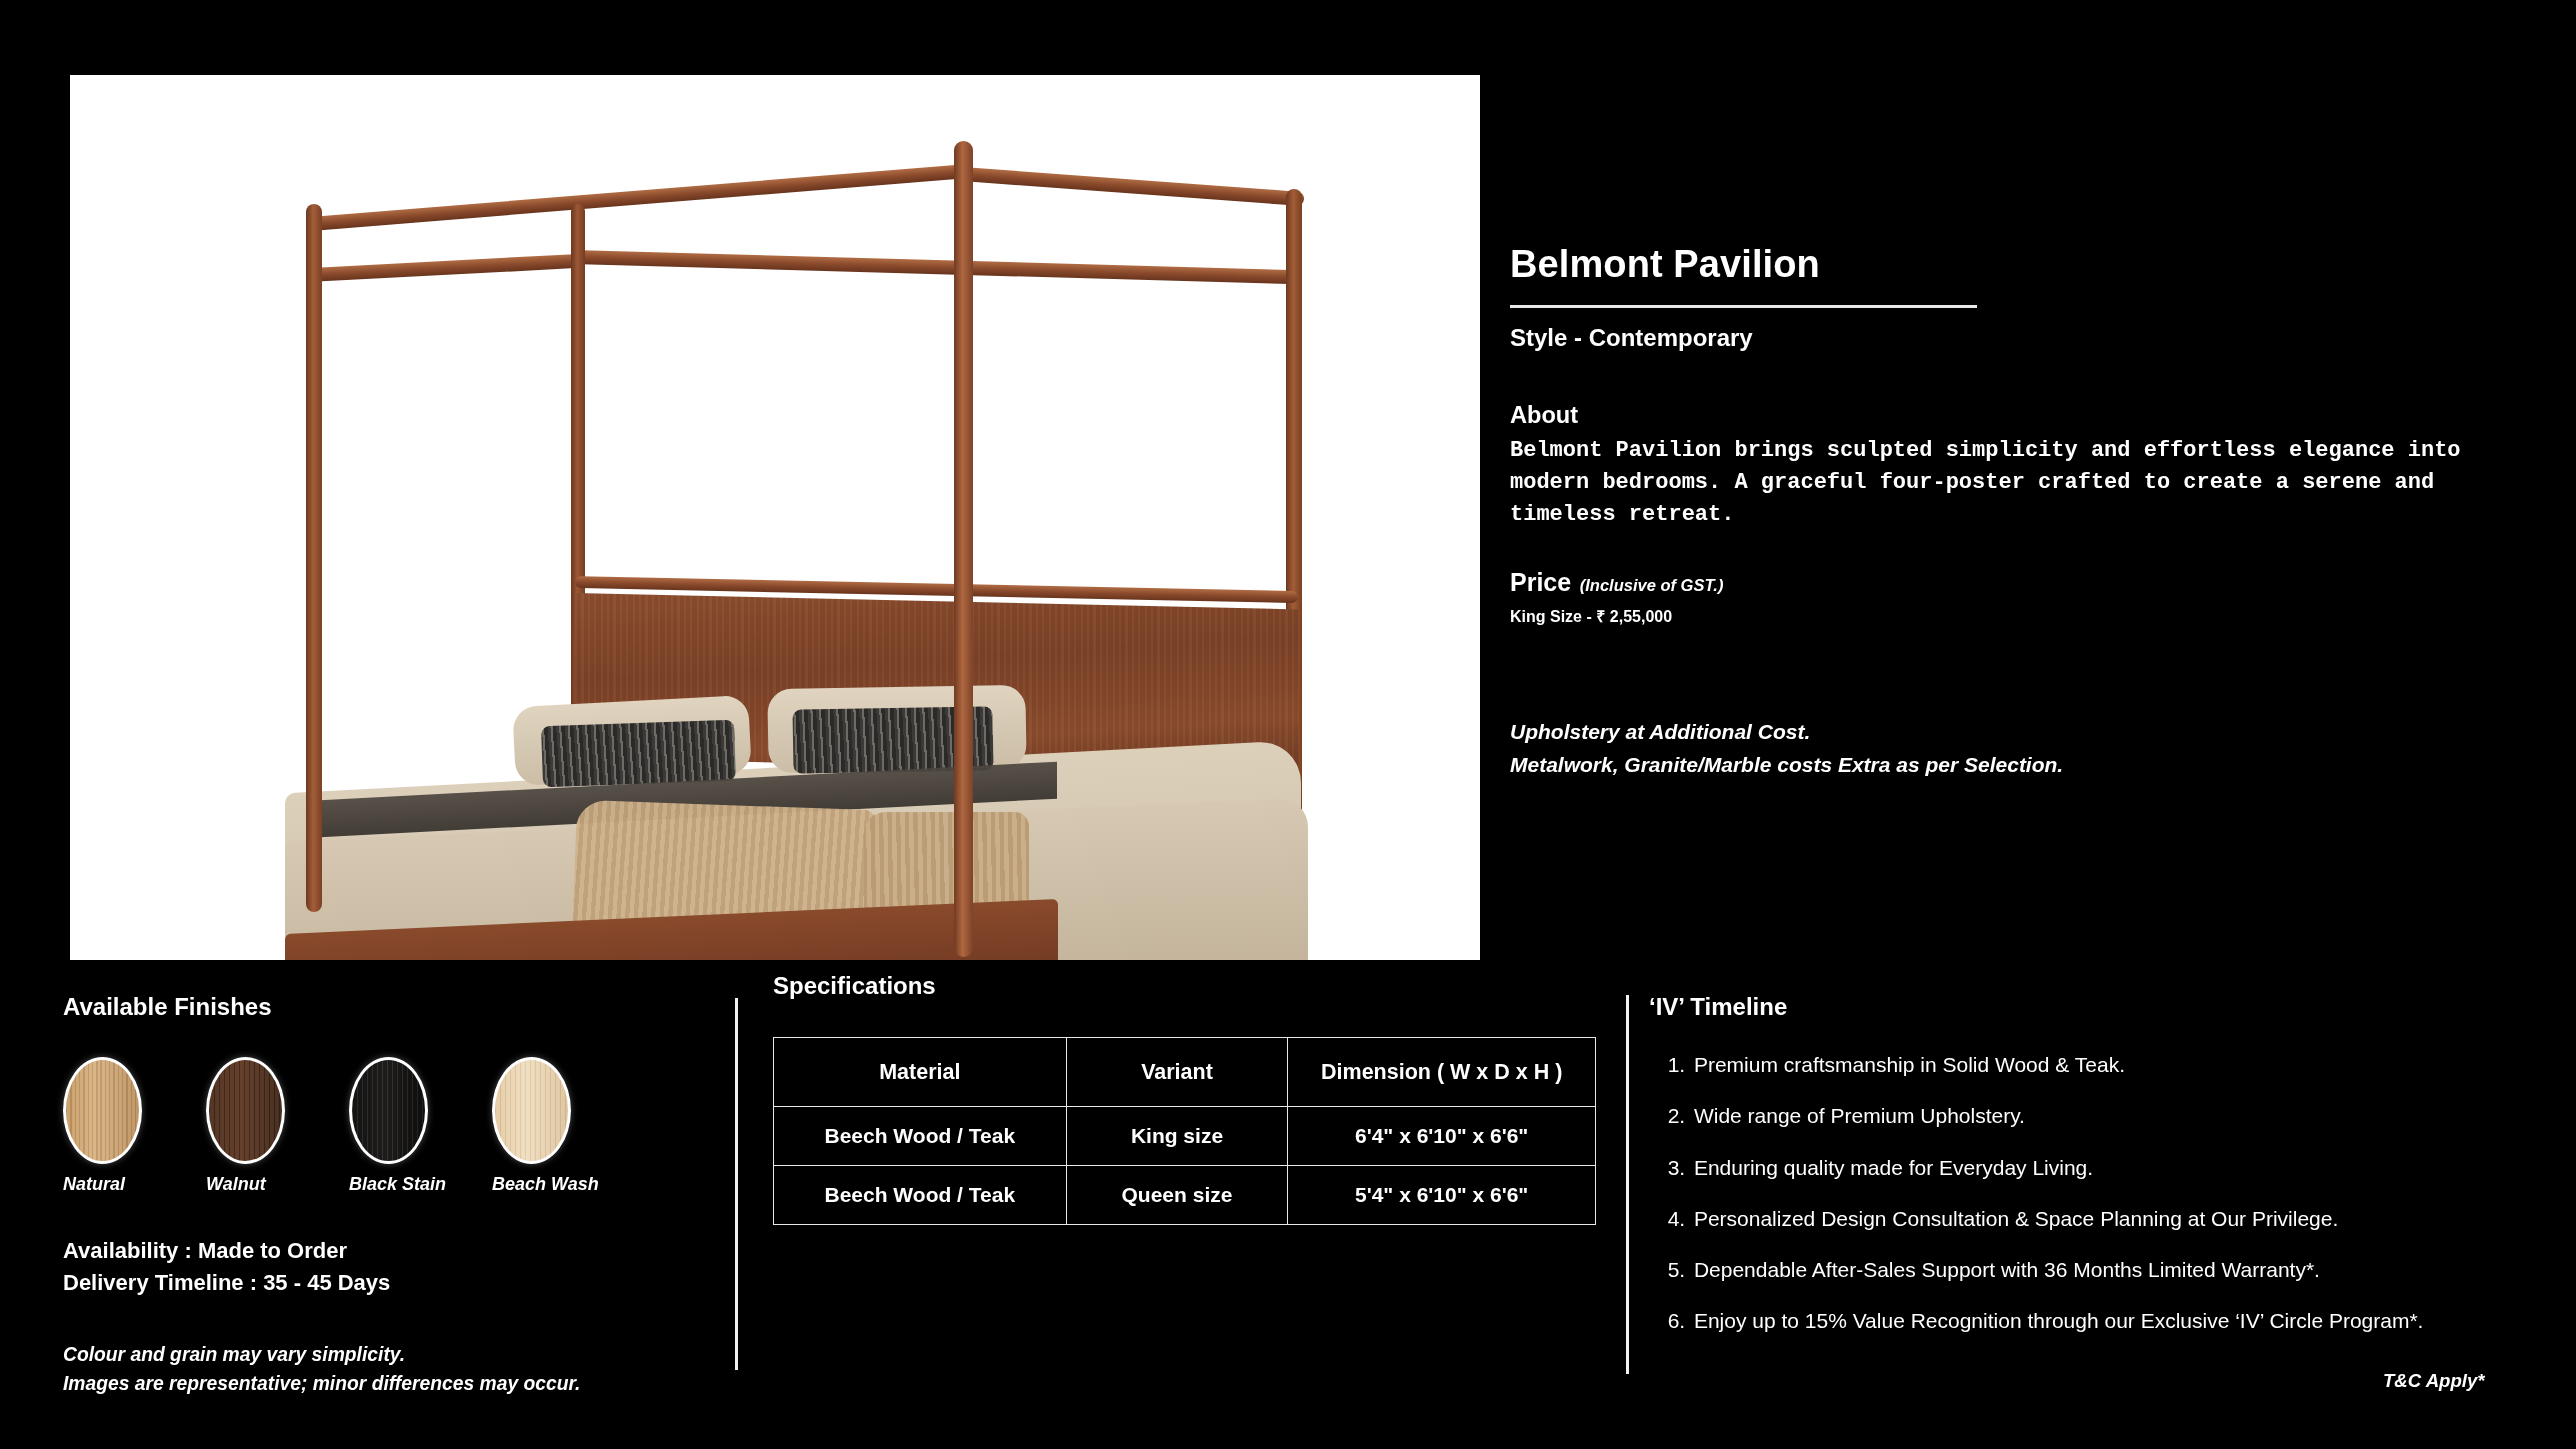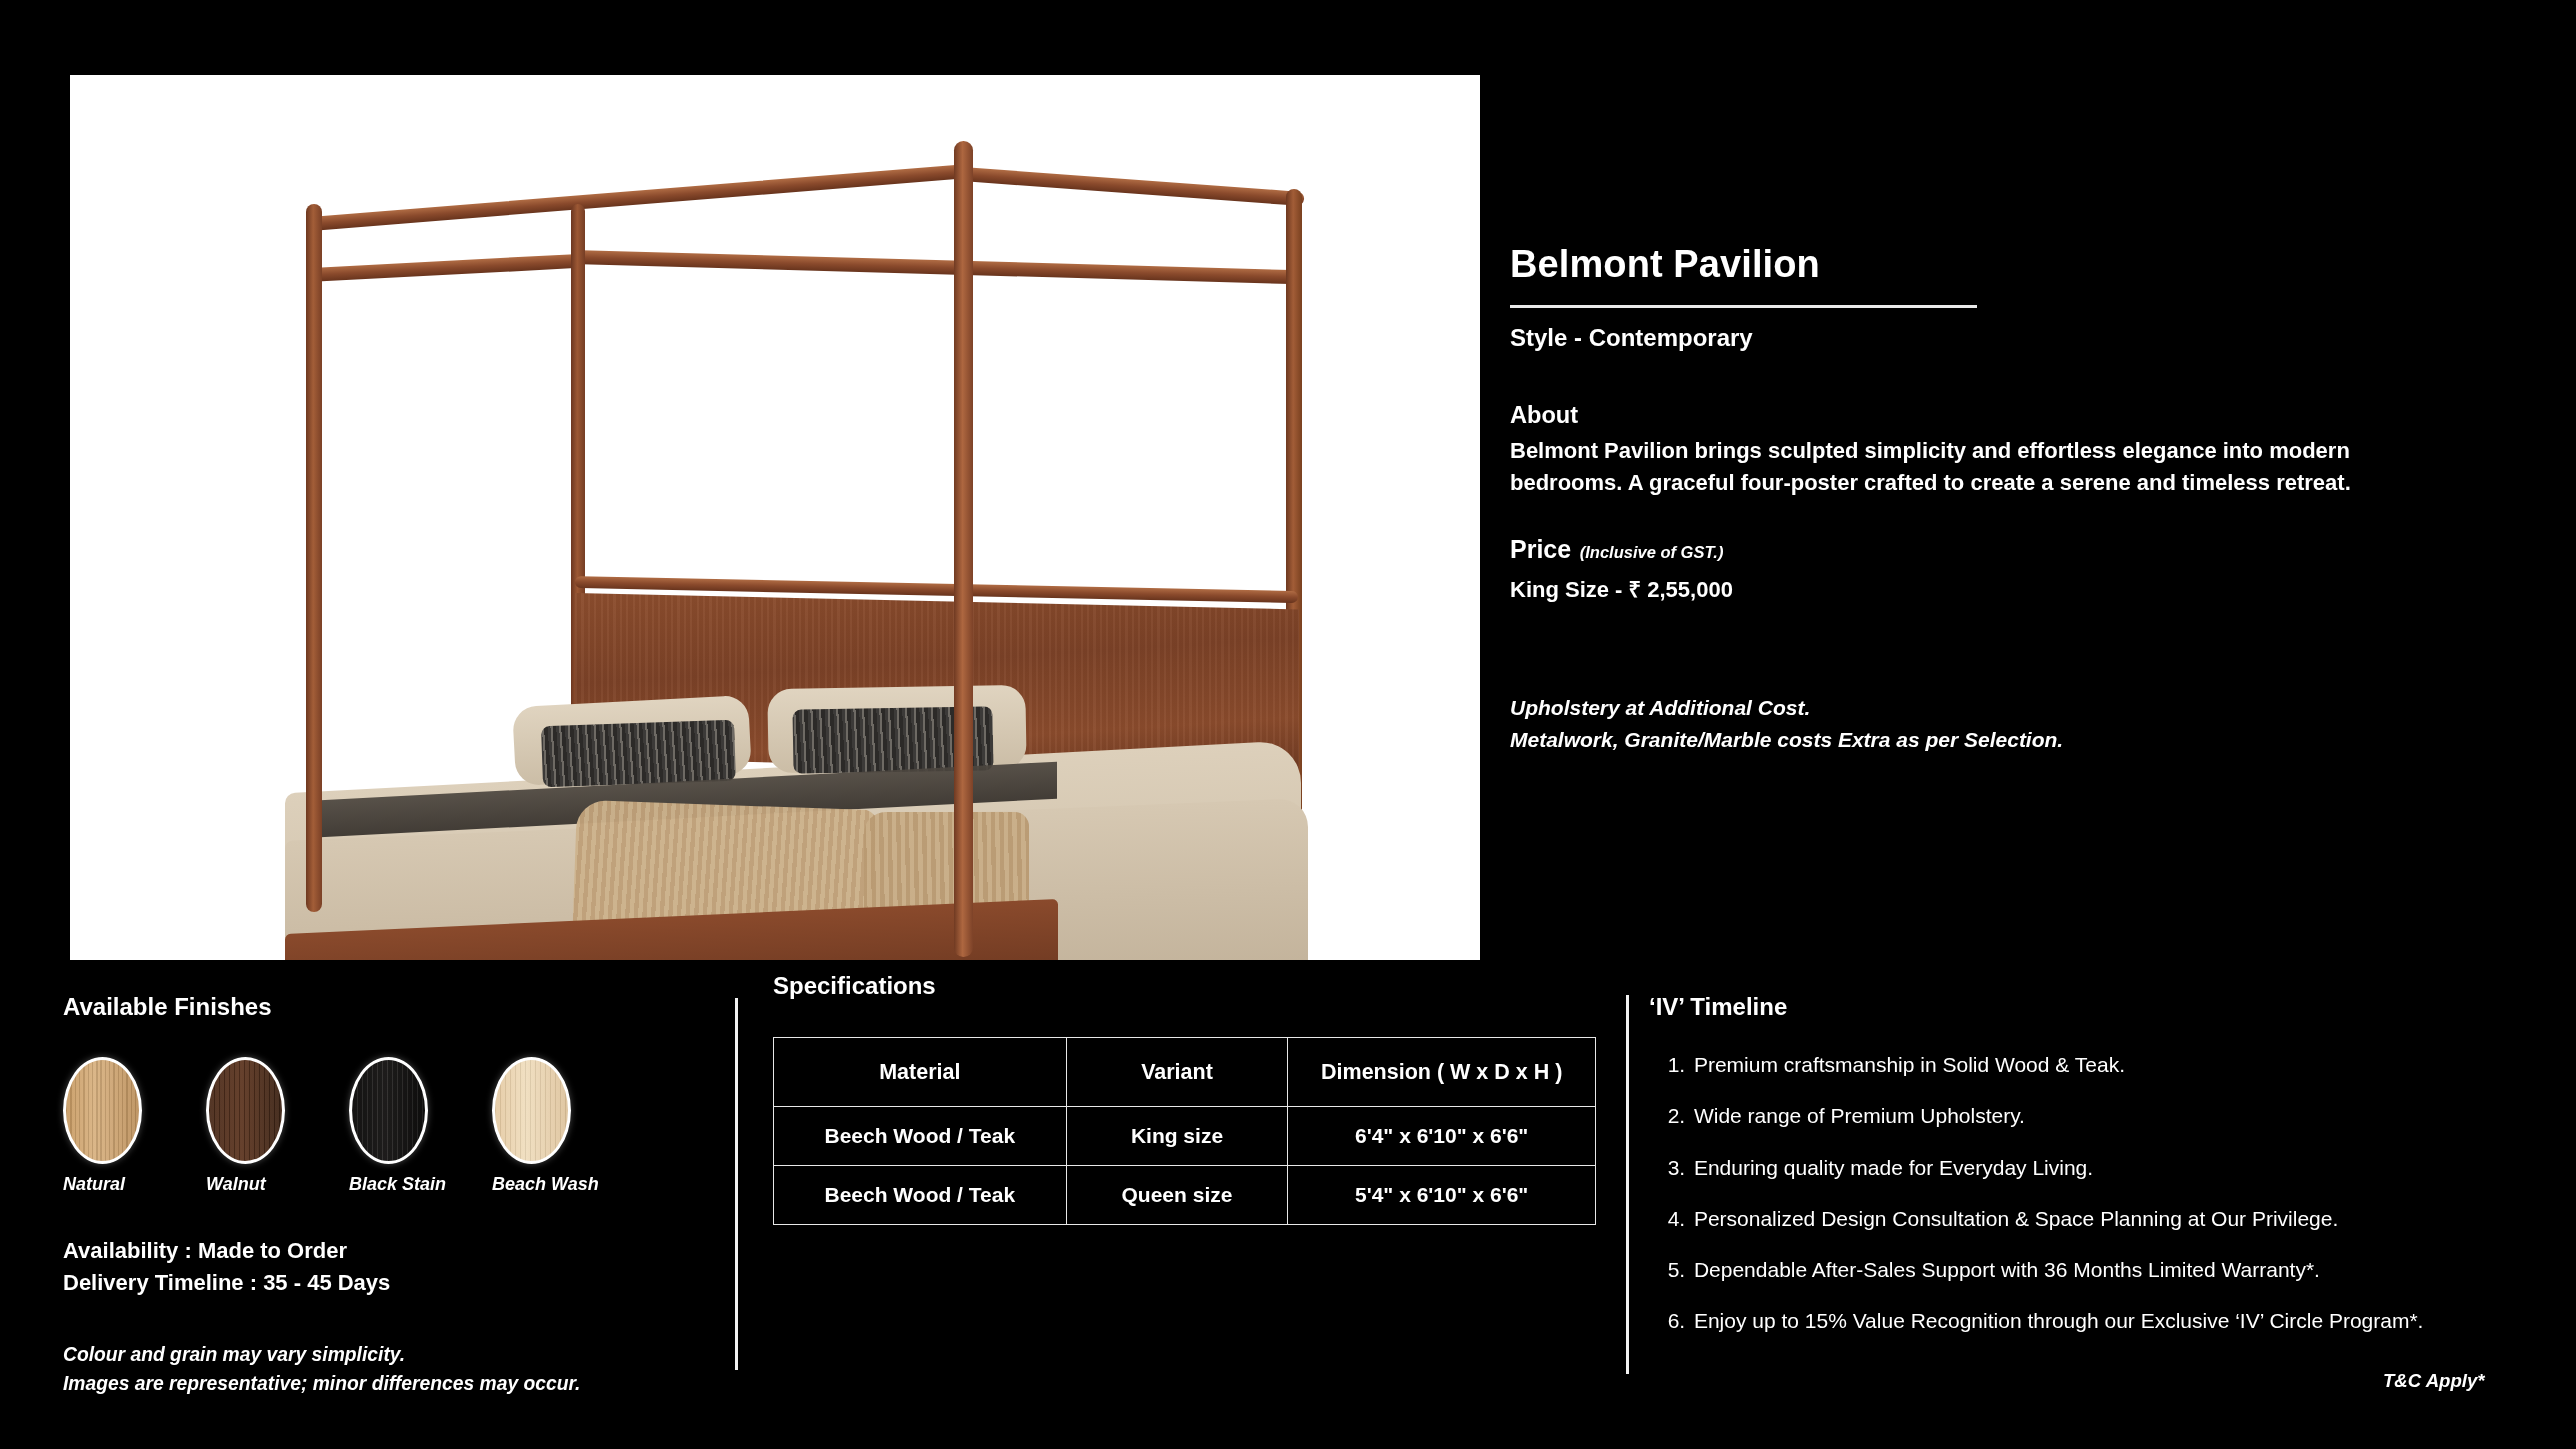--- a/index.html
+++ b/index.html
@@ -74,25 +74,25 @@
     transform:skewY(-2.6deg); transform-origin:left center;}
   .siderail{ position:absolute; left:973px; top:801px; width:258px; height:107px;
     background:linear-gradient(180deg,#90502f,#6d3a21); transform:skewY(4deg); }
 
   
   .info{ position:absolute; left:1510px; top:243px; width:1016px; }
   .prod-title{ font-size:38px; font-weight:700; letter-spacing:0.1px; }
   .title-rule{ width:467px; height:3.6px; background:#e9e9e9; margin:18.6px 0 15.7px 0; }
   .prod-style{ font-size:24px; font-weight:700; }
   .about-head{ margin-top:50px; font-size:23.6px; font-weight:700; }
-  .about-body{ margin-top:5.7px; font-size:22px; font-weight:700; line-height:1.47; width:952px; }
+  .about-body{ margin-top:5.7px; font-size:22px; font-weight:700; line-height:1.47; width:952px;font-family:Liberation Mono, monospace; }
   .price-row{ margin-top:36px; display:flex; align-items:baseline; gap:8.6px; }
   .price-label{ font-size:25px; font-weight:700; }
   .price-note{ font-size:16.5px; font-weight:700; font-style:italic; }
-  .price-line{ margin-top:8.6px; font-size:22px; font-weight:700; }
+  .price-line{ margin-top:8.6px; font-size:16px; font-weight:700; }
   .extra-notes{ margin-top:89px; font-size:21px; font-style:italic; font-weight:700; line-height:1.55; }
 
   
   .vrule{ position:absolute; width:2.9px; background:#f2f2f2; }
   .vrule-1{ left:735px; top:998px; height:372px; }
   .vrule-2{ left:1626px; top:995px; height:379px; }
 
   
   .finishes{ position:absolute; left:63px; top:993px; width:651px; }
   .sec-head{ font-size:24px; font-weight:700; }

